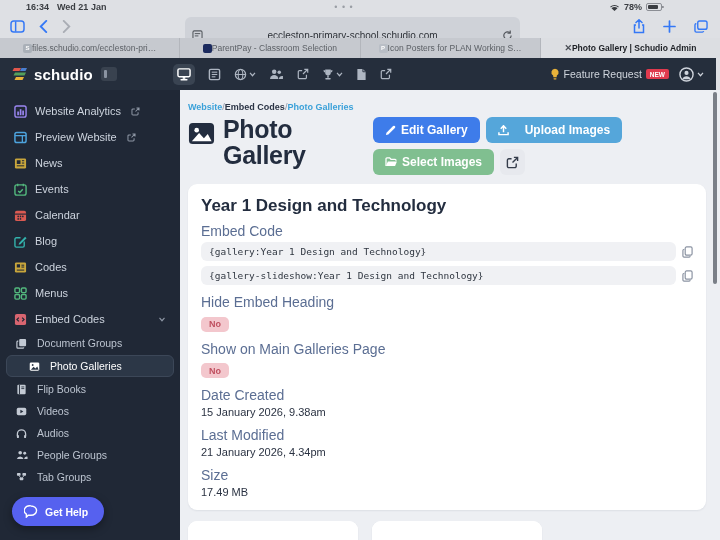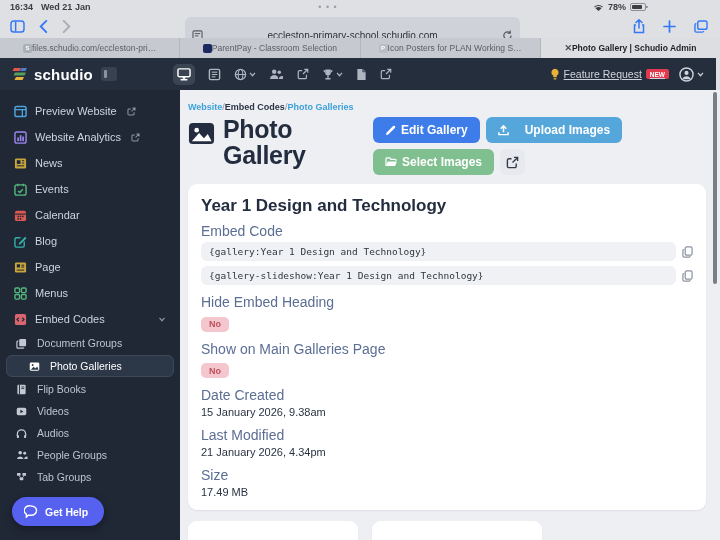--- a/index.html
+++ b/index.html
@@ -1,21 +1,21 @@
 <!DOCTYPE html>
 <html><head>
 <meta charset="utf-8">
 <style>
   * { margin:0; padding:0; box-sizing:border-box; }
   html,body { width:720px; height:540px; overflow:hidden; }
   body { font-family:"Liberation Sans", sans-serif; background:#dee0e4; position:relative; }
   svg { display:block; }
 
   
-  .statusbar { position:absolute; left:0; top:0; width:656px; height:14px; background:#dee0e4;
+  .statusbar { position:absolute; left:16px; top:0; width:656px; height:14px; background:#dee0e4;
     display:flex; align-items:center; justify-content:space-between; padding:0 10px; }
   .sb-left { display:flex; gap:8px; font-size:9px; font-weight:700; color:#3a3d42; }
   .sb-center { position:absolute; left:50%; transform:translateX(-50%); color:#9a9ea5; font-size:9px; letter-spacing:1px; }
   .sb-right { display:flex; align-items:center; gap:4px; font-size:9px; font-weight:700; color:#3a3d42; }
   .batt { width:16px; height:8px; border:1px solid #8b8e94; border-radius:2px; position:relative; }
   .batt::after { content:""; position:absolute; left:1px; top:1px; bottom:1px; width:10px; background:#3a3d42; border-radius:1px; }
   .batt::before { content:""; position:absolute; right:-3px; top:2px; width:2px; height:2px; background:#8b8e94; border-radius:0 1px 1px 0; }
 
   
   .navbar { position:absolute; left:0; top:14px; width:720px; height:24px; background:#dee0e4;
@@ -42,21 +42,21 @@
 
   
   .appheader { position:absolute; left:0; top:58px; width:716px; height:32px; background:#252e3c;
     display:flex; align-items:center; padding:0 12px; }
   .logo { display:flex; align-items:center; gap:5px; }
   .logo-text { color:#fff; font-size:15px; font-weight:800; letter-spacing:.2px; }
   .collapse-btn { width:16px; height:14px; background:#39424f; border-radius:3px; margin-left:8px; position:relative; }
   .collapse-btn::after { content:""; position:absolute; left:3px; top:3px; bottom:3px; width:3px; background:#8a93a1; border-radius:1px; }
   .hdr-icons { display:flex; align-items:center; gap:13px; margin-left:56px; color:#aeb6c2; }
   .hdr-ic-active { background:#3a4452; border-radius:5px; padding:4px; color:#fff; }
-  .hdr-right { margin-left:auto; display:flex; align-items:center; gap:4px; color:#cfd4dc; font-size:10.5px;text-decoration:underline; }
+  .hdr-right { margin-left:auto; display:flex; align-items:center; gap:4px; color:#cfd4dc; font-size:10.5px; }
   .new-badge { background:#e03a4e; color:#fff; font-size:6.5px; font-weight:800; padding:1.5px 4px; border-radius:2px; }
 
   
   .sidebar { position:absolute; left:0; top:90px; width:180px; height:450px; background:#202836; padding-top:8px; }
   .sb-item { height:26px; display:flex; align-items:center; gap:8px; padding:0 14px; color:#cdd4de; font-size:11px; cursor:pointer; }
   .sb-sub { height:22px; padding-left:16px; font-size:10.5px; color:#bcc4d0; }
   .sb-sub.selected { background:#2c3747; border:1px solid #3c4758; border-radius:6px; margin:1px 6px; padding-left:22px; color:#fff; height:22px; }
   .sb-ic { width:13px; display:flex; flex:none; }
   .sb-ext { margin-left:2px; color:#8d96a4; }
   .sb-chev { margin-left:auto; color:#8d96a4; }
@@ -293,45 +293,45 @@
         </svg>
       <svg width="7" height="5" viewBox="0 0 8 6">
           <path d="M1 1 L4 4.5 L7 1" fill="none" stroke="currentColor" stroke-width="1.4"></path>
         </svg>
     </span>
   </div>
 </div>
 
 <div class="sidebar">
   <div class="sb-item">
-    <span class="sb-ic c-blue">
-        <svg width="13" height="13" viewBox="0 0 14 14">
-          <rect x="1" y="1.5" width="12" height="11" rx="2" fill="none" stroke="currentColor" stroke-width="1.6"></rect>
-          <line x1="1" y1="5" x2="13" y2="5" stroke="currentColor" stroke-width="1.4"></line>
-          <line x1="9" y1="5" x2="9" y2="12.5" stroke="currentColor" stroke-width="1.4"></line>
-        </svg>
-      </span>
-    <span>Preview Website</span>
+    <span class="sb-ic c-purple">
+        <svg width="13" height="13" viewBox="0 0 14 14">
+          <rect x="1" y="1" width="12" height="12" rx="2" fill="none" stroke="currentColor" stroke-width="1.5"></rect>
+          <rect x="3.5" y="7" width="1.8" height="4" fill="currentColor"></rect>
+          <rect x="6.2" y="4.5" width="1.8" height="6.5" fill="currentColor"></rect>
+          <rect x="8.9" y="6" width="1.8" height="5" fill="currentColor"></rect>
+        </svg>
+      </span>
+    <span>Website Analytics</span>
     <span class="sb-ext">
         <svg width="9" height="9" viewBox="0 0 14 14">
           <path d="M6 3 H3 A1.5 1.5 0 0 0 1.5 4.5 V11 A1.5 1.5 0 0 0 3 12.5 H9.5 A1.5 1.5 0 0 0 11 11 V8" fill="none" stroke="currentColor" stroke-width="1.6"></path>
           <path d="M8.5 1.5 H12.5 V5.5 M12.5 1.5 L7 7" fill="none" stroke="currentColor" stroke-width="1.6"></path>
         </svg>
       </span>
   </div>
   <div class="sb-item">
-    <span class="sb-ic c-purple">
-        <svg width="13" height="13" viewBox="0 0 14 14">
-          <rect x="1" y="1" width="12" height="12" rx="2" fill="none" stroke="currentColor" stroke-width="1.5"></rect>
-          <rect x="3.5" y="7" width="1.8" height="4" fill="currentColor"></rect>
-          <rect x="6.2" y="4.5" width="1.8" height="6.5" fill="currentColor"></rect>
-          <rect x="8.9" y="6" width="1.8" height="5" fill="currentColor"></rect>
-        </svg>
-      </span>
-    <span>Website Analytics</span>
+    <span class="sb-ic c-blue">
+        <svg width="13" height="13" viewBox="0 0 14 14">
+          <rect x="1" y="1.5" width="12" height="11" rx="2" fill="none" stroke="currentColor" stroke-width="1.6"></rect>
+          <line x1="1" y1="5" x2="13" y2="5" stroke="currentColor" stroke-width="1.4"></line>
+          <line x1="9" y1="5" x2="9" y2="12.5" stroke="currentColor" stroke-width="1.4"></line>
+        </svg>
+      </span>
+    <span>Preview Website</span>
     <span class="sb-ext">
         <svg width="9" height="9" viewBox="0 0 14 14">
           <path d="M6 3 H3 A1.5 1.5 0 0 0 1.5 4.5 V11 A1.5 1.5 0 0 0 3 12.5 H9.5 A1.5 1.5 0 0 0 11 11 V8" fill="none" stroke="currentColor" stroke-width="1.6"></path>
           <path d="M8.5 1.5 H12.5 V5.5 M12.5 1.5 L7 7" fill="none" stroke="currentColor" stroke-width="1.6"></path>
         </svg>
       </span>
   </div>
   <div class="sb-item">
     <span class="sb-ic c-gold">
         <svg width="13" height="13" viewBox="0 0 14 14">
@@ -381,21 +381,21 @@
   <div class="sb-item">
     <span class="sb-ic c-gold">
         <svg width="13" height="13" viewBox="0 0 14 14">
           <rect x="1" y="1.5" width="12" height="11" rx="1.5" fill="currentColor"></rect>
           <rect x="3" y="3.5" width="3.5" height="3.5" fill="#202836"></rect>
           <line x1="8" y1="4.5" x2="11" y2="4.5" stroke="#202836" stroke-width="1.1"></line>
           <line x1="8" y1="6.5" x2="11" y2="6.5" stroke="#202836" stroke-width="1.1"></line>
           <line x1="3" y1="9.8" x2="11" y2="9.8" stroke="#202836" stroke-width="1.1"></line>
         </svg>
       </span>
-    <span>Page</span>
+    <span>Codes</span>
   </div>
   <div class="sb-item">
     <span class="sb-ic c-green">
         <svg width="13" height="13" viewBox="0 0 14 14">
           <rect x="1" y="1" width="5" height="5" rx="1.2" fill="none" stroke="currentColor" stroke-width="1.5"></rect>
           <rect x="8" y="1" width="5" height="5" rx="1.2" fill="none" stroke="currentColor" stroke-width="1.5"></rect>
           <rect x="1" y="8" width="5" height="5" rx="1.2" fill="none" stroke="currentColor" stroke-width="1.5"></rect>
           <rect x="8" y="8" width="5" height="5" rx="1.2" fill="none" stroke="currentColor" stroke-width="1.5"></rect>
         </svg>
       </span>

